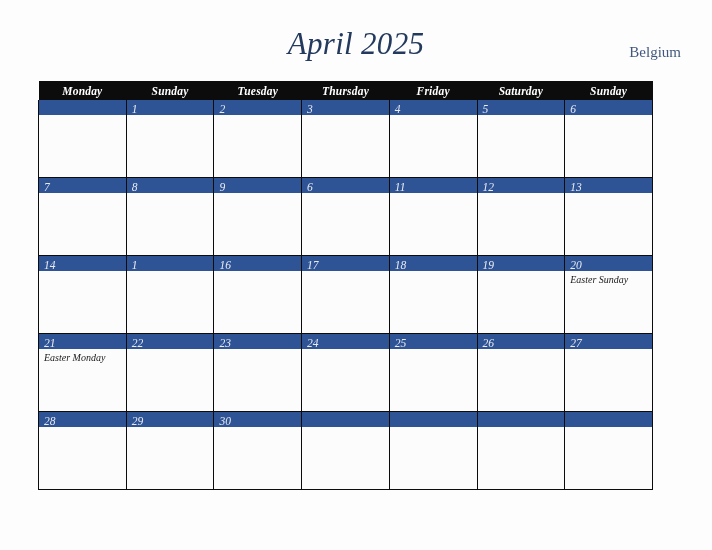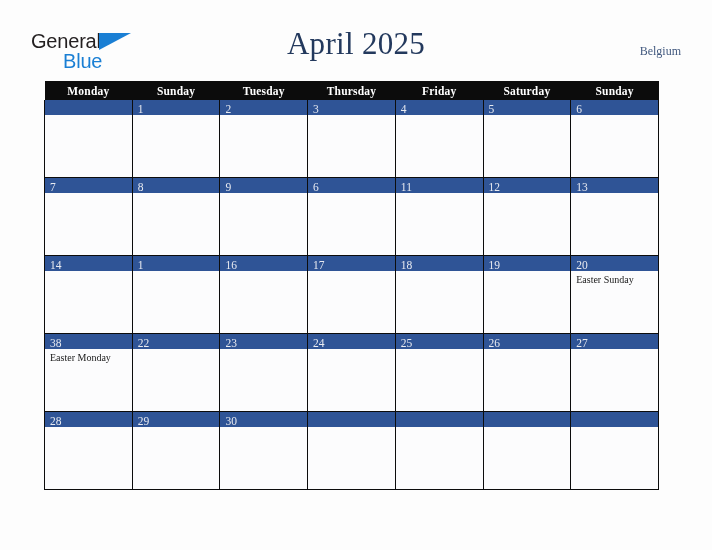--- a/index.html
+++ b/index.html
@@ -70,39 +70,41 @@
   .cal-title {
     position: absolute;
     left: 0;
     top: 26px;
     width: 712px;
     text-align: center;
     font-family: "Liberation Serif", serif;
     font-size: 31px;
     color: #23395d;
     letter-spacing: 0.3px;
+    font-style: italic;
   }
 
   .country {
     position: absolute;
     right: 31px;
     top: 44px;
     font-family: "Liberation Serif", serif;
-    font-size: 12px;
+    font-size: 15px;
     color: #41587e;
   }
 
   
   .calendar {
     position: absolute;
-    left: 44px;
+    left: 38px;
     top: 81px;
     width: 615px;
     border-collapse: collapse;
     table-layout: fixed;
+    font-style: italic;
   }
 
   .calendar th {
     background: #0c0c0c;
     color: #ffffff;
     font-family: "Liberation Serif", serif;
     font-size: 11.5px;
     font-weight: bold;
     text-align: center;
     height: 19px;
@@ -145,25 +147,20 @@
     line-height: 1.15;
   }
 </style>
 </head>
 <body>
 
 <div class="page">
 
   <div class="top-bar">
 
-    <div class="logo">
-      <span class="logo-row1">General</span>
-      <span class="logo-triangle"></span>
-      <span class="logo-row2">Blue</span>
-    </div>
 
     <div class="cal-title">April 2025</div>
 
     <div class="country">Belgium</div>
 
   </div>
 
   <table class="calendar">
     <thead>
       <tr>
@@ -242,21 +239,21 @@
           <td>
             <div class="daybar"><span class="daynum">19</span></div>
           </td>
           <td>
             <div class="daybar"><span class="daynum">20</span></div>
             <div class="event">Easter Sunday</div>
           </td>
         </tr>
         <tr class="week">
           <td>
-            <div class="daybar"><span class="daynum">38</span></div>
+            <div class="daybar"><span class="daynum">21</span></div>
             <div class="event">Easter Monday</div>
           </td>
           <td>
             <div class="daybar"><span class="daynum">22</span></div>
           </td>
           <td>
             <div class="daybar"><span class="daynum">23</span></div>
           </td>
           <td>
             <div class="daybar"><span class="daynum">24</span></div>

